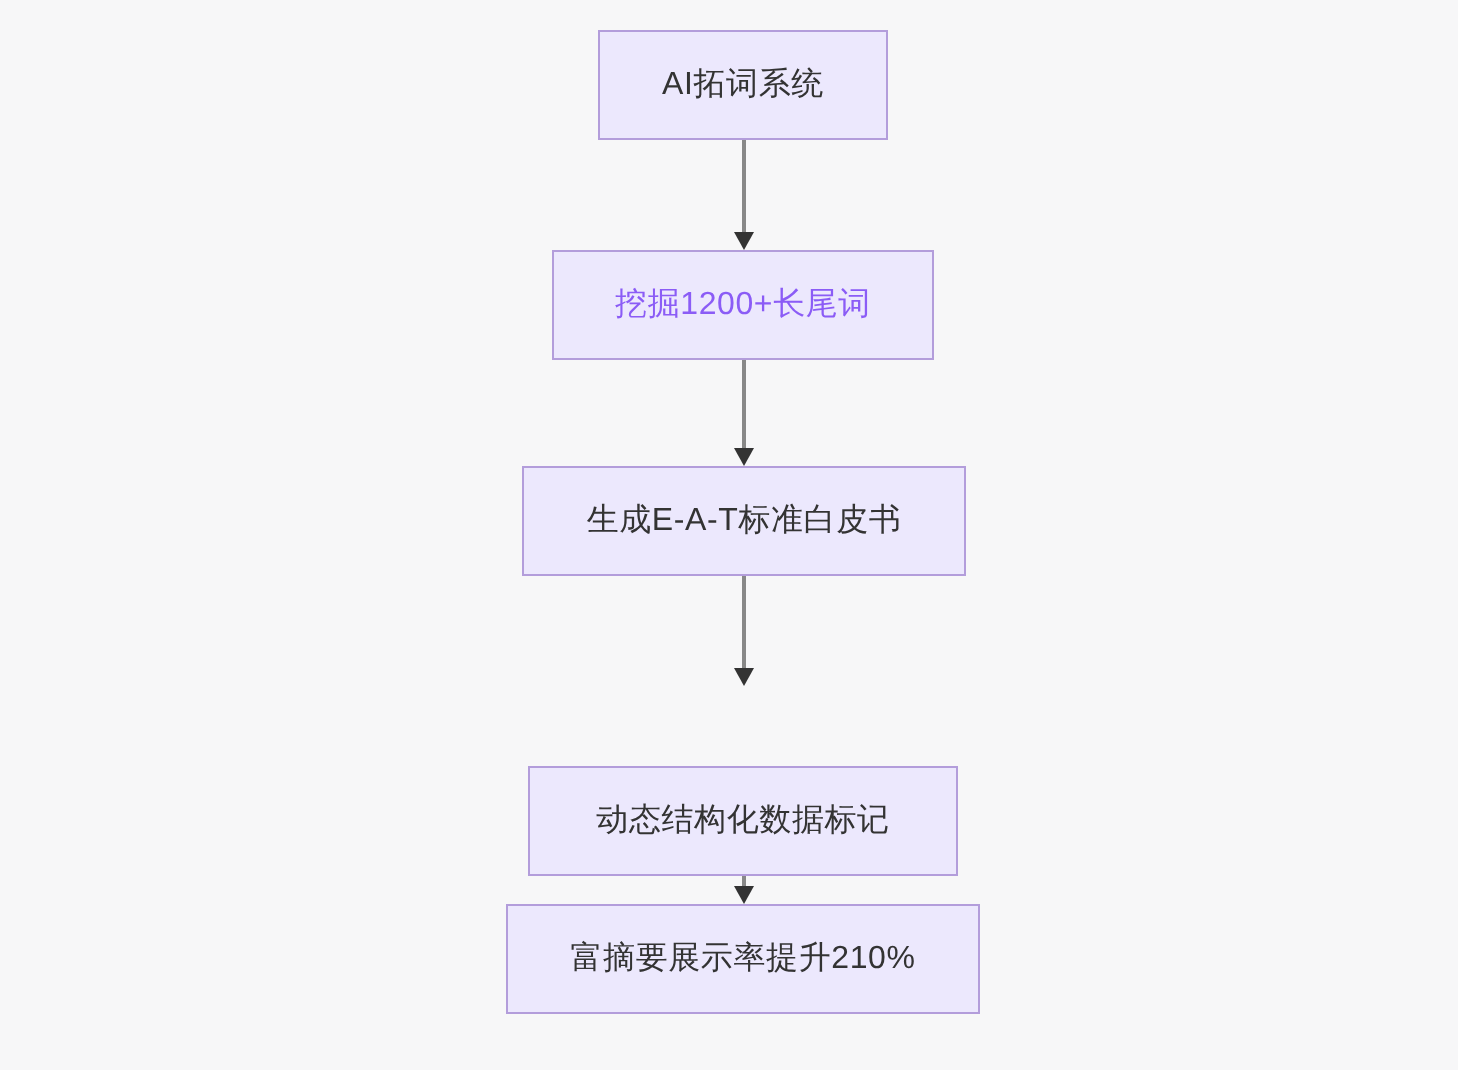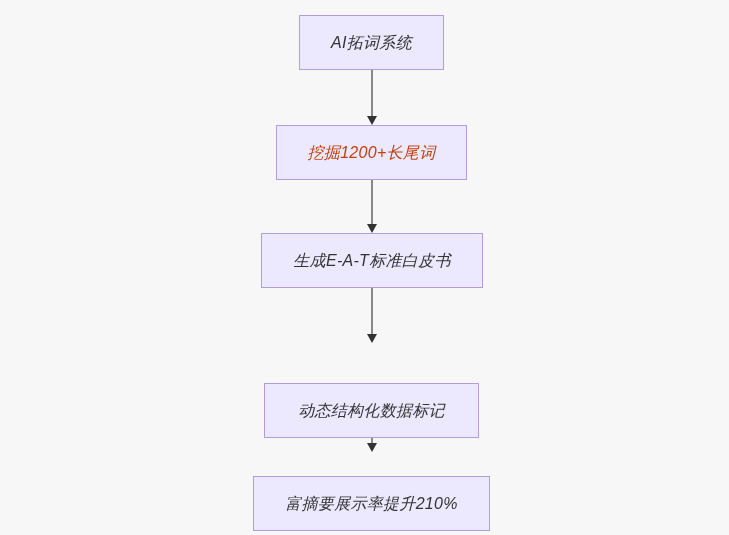--- a/index.html
+++ b/index.html
@@ -10,21 +10,20 @@
     width: 729px;
     height: 535px;
     background: #f7f7f8;
     font-family: "Liberation Sans", "DejaVu Sans", sans-serif;
     overflow: hidden;
   }
   #flowchart {
     position: relative;
     width: 729px;
     height: 535px;
-    font-style: italic;
   }
   .node {
     position: absolute;
     box-sizing: border-box;
     background: #ece8fd;
     border: 1.5px solid #b39ddb;
     border-radius: 0;
     display: flex;
     align-items: center;
     justify-content: center;
@@ -77,26 +76,26 @@
     <div class="edge-head" style="top: 46px; border-top-color: rgb(51, 51, 51);"></div>
   </div>
   <div class="edge" style="left: 371px; top: 398px; height: 54px;">
     <div class="edge-line" style="height: 46px; background: rgb(136, 136, 136);"></div>
     <div class="edge-head" style="top: 45px; border-top-color: rgb(51, 51, 51);"></div>
   </div>
 
   <div class="node" style="left: 299px; top: 15px; width: 145px; height: 55px; background: rgb(236, 232, 253); border-color: rgb(179, 157, 219); color: rgb(51, 51, 51);">
     <span class="node-label">AI拓词系统</span>
   </div>
-  <div class="node" style="left: 276px; top: 125px; width: 191px; height: 55px; background: rgb(236, 232, 253); border-color: rgb(179, 157, 219); color: #c2410c;">
+  <div class="node" style="left: 276px; top: 125px; width: 191px; height: 55px; background: rgb(236, 232, 253); border-color: rgb(179, 157, 219); color: #8b5cf6;">
     <span class="node-label">挖掘1200+长尾词</span>
   </div>
   <div class="node" style="left: 261px; top: 233px; width: 222px; height: 55px; background: rgb(236, 232, 253); border-color: rgb(179, 157, 219); color: rgb(51, 51, 51);">
     <span class="node-label">生成E-A-T标准白皮书</span>
   </div>
   <div class="node" style="left: 264px; top: 343px; width: 215px; height: 55px; background: rgb(236, 232, 253); border-color: rgb(179, 157, 219); color: rgb(51, 51, 51); margin-top: 40px;">
     <span class="node-label">动态结构化数据标记</span>
   </div>
-  <div class="node" style="left: 253px; top: 452px; width: 237px; height: 55px; background: rgb(236, 232, 253); border-color: rgb(179, 157, 219); color: rgb(51, 51, 51); margin-top: 24px;">
+  <div class="node" style="left: 253px; top: 452px; width: 237px; height: 55px; background: rgb(236, 232, 253); border-color: rgb(179, 157, 219); color: rgb(51, 51, 51);">
     <span class="node-label">富摘要展示率提升210%</span>
   </div>
 
 </div>
 
 </body></html>

